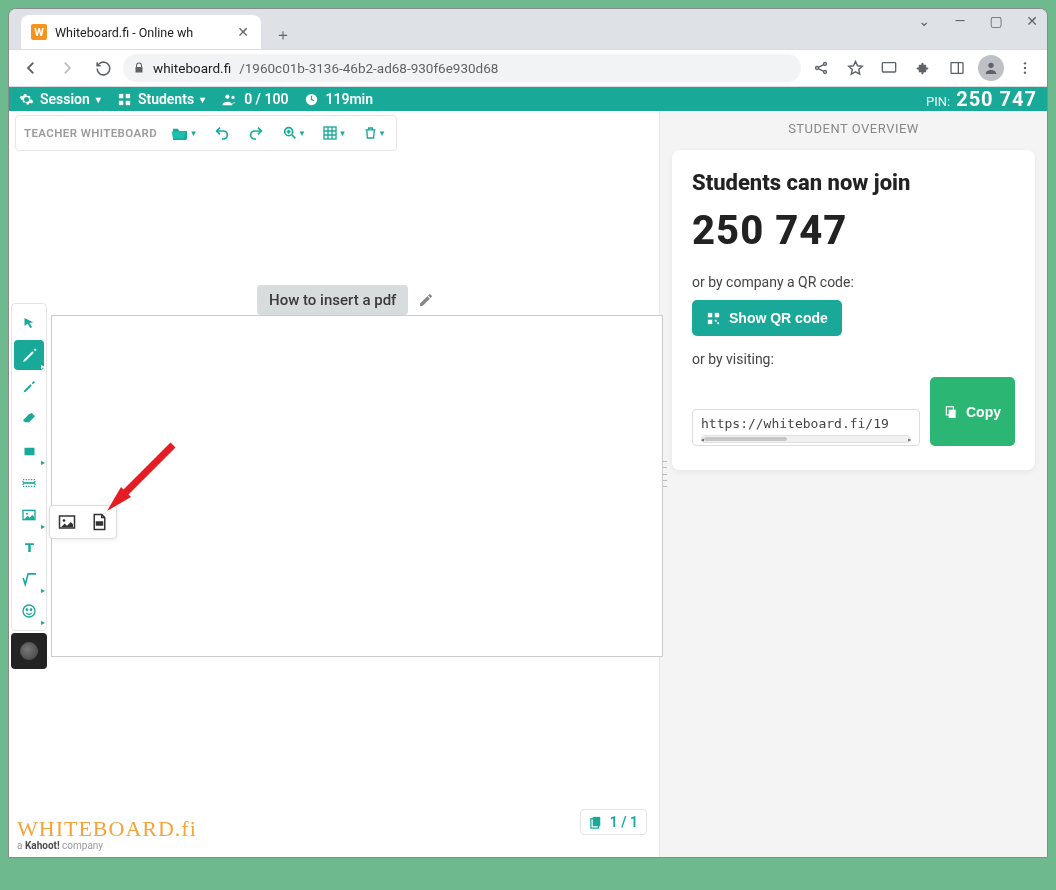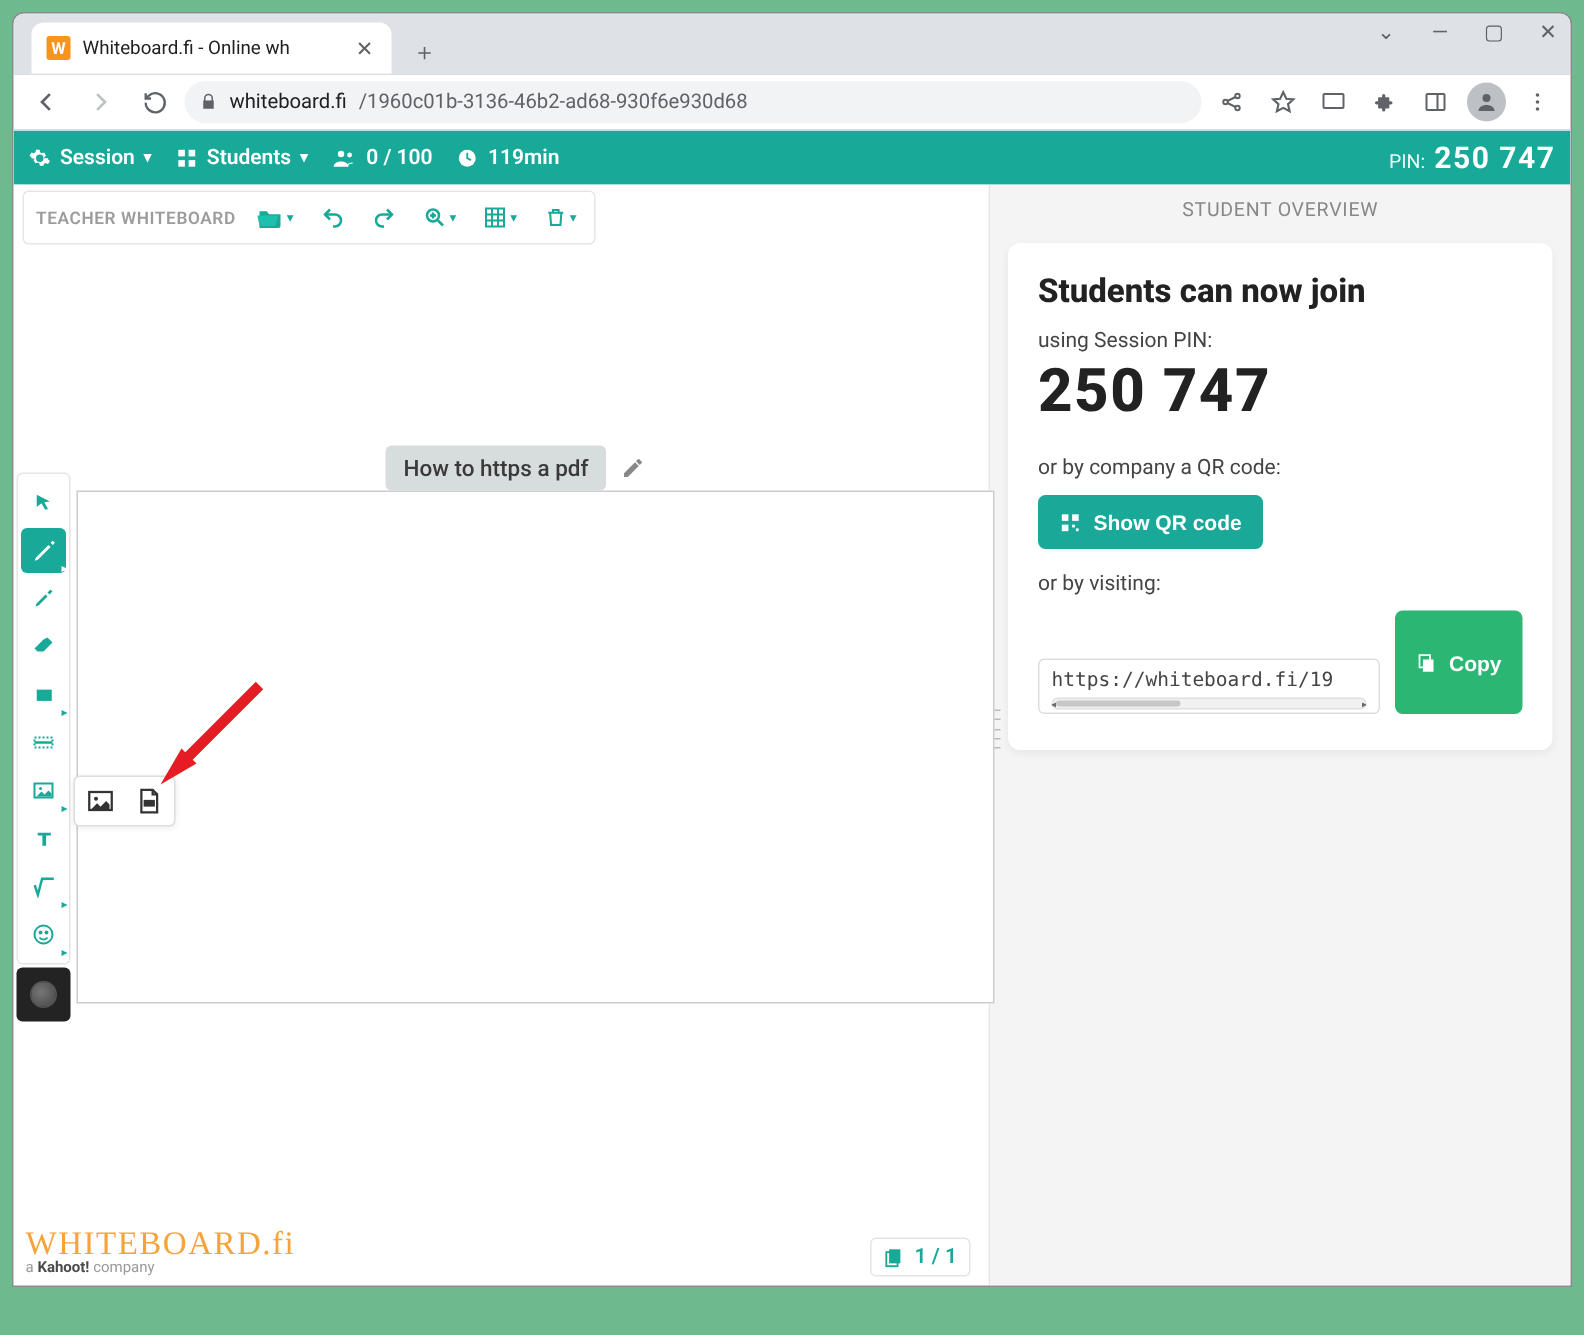--- a/index.html
+++ b/index.html
@@ -23,21 +23,21 @@
   .omnibox { flex:1; height:28px; background:#f1f3f4; border-radius:14px; display:flex; align-items:center; padding:0 10px; gap:8px; font-size:13.5px; color:#202124; }
   .omnibox .lock { color:#5f6368; font-size:12px; }
   .omnibox .url-host { color:#202124; }
   .omnibox .url-path { color:#5f6368; }
   .addrbar .right-icons { display:flex; align-items:center; gap:2px; }
   .avatar-circle { width:26px; height:26px; border-radius:50%; background:#bdc1c6; display:flex; align-items:center; justify-content:center; color:#5f6368; }
 
   
   .page { flex:1; background:#ffffff; position:relative; display:flex; flex-direction:column; overflow:hidden; }
 
-  .topnav { height:36px; background:#18a999; color:#fff; display:flex; align-items:center; padding:0 10px; font-size:14px; gap:16px; font-weight:600; }
+  .topnav { height:24px; background:#18a999; color:#fff; display:flex; align-items:center; padding:0 10px; font-size:14px; gap:16px; font-weight:600; }
   .topnav .nav-item { display:flex; align-items:center; gap:6px; }
   .topnav .caret { font-size:10px; }
   .topnav .spacer { flex:1; }
   .pin-label { font-size:13px; font-weight:400; opacity:0.95;margin-left:32px; }
   .pin-value { font-size:20px; font-weight:700; letter-spacing:1px; }
 
   .workspace { flex:1; display:flex; overflow:hidden; }
   .left-area { flex:1; position:relative; background:#ffffff; }
   .right-area { width:388px; background:#f4f4f4; border-left:1px solid #e5e5e5; display:flex; flex-direction:column; align-items:center; padding: 6px 12px 12px 12px; gap:10px; }
   .right-area .section-title { font-size:13px; color:#888; letter-spacing:0.5px; text-align:center; width:100%; padding:4px 0; }
@@ -79,21 +79,21 @@
   .color-square .palette { width:18px; height:18px; border-radius:50%; background:radial-gradient(circle at 40% 40%, #777, #444); border:1px solid #555; }
 
   
   .submenu { position:absolute; top:394px; left:40px; height:34px; background:#fff; border:1px solid #ddd; border-radius:4px; display:flex; align-items:center; padding:0 6px; gap:10px; z-index:7; box-shadow:0 1px 4px rgba(0,0,0,0.08); }
   .submenu .sitem { width:22px; height:22px; display:flex; align-items:center; justify-content:center; color:#333; }
 
   
   .red-arrow { position:absolute; top:326px; left:92px; width:80px; height:80px; z-index:8; pointer-events:none; }
 
   
-  .page-indicator { position:absolute; bottom:6px; right:12px; background:#fff; border:1px solid #e4e4e4; border-radius:4px; padding:4px 8px; display:flex; align-items:flex-end; gap:6px; font-size:14px; color:#18a999; font-weight:600; z-index:5; }
+  .page-indicator { position:absolute; bottom:22px; right:12px; background:#fff; border:1px solid #e4e4e4; border-radius:4px; padding:4px 8px; display:flex; align-items:flex-end; gap:6px; font-size:14px; color:#18a999; font-weight:600; z-index:5; }
 
   
   .watermark { position:absolute; bottom:6px; left:8px; z-index:5; color:#f7941e; }
   .watermark .line1 { font-family: "Comic Sans MS", cursive; font-size:22px; letter-spacing:1px; color:#f7a33a; }
   .watermark .line2 { font-size:10px; color:#9a9a9a; margin-top:-2px; }
   .watermark .line2 b { color:#4a4a4a; font-weight:700; }
 
   svg { display:block; }
 </style>
 </head>
@@ -287,21 +287,21 @@
               </span>
             <span class="tool">
                 <svg width="15" height="16" viewBox="0 0 24 24" fill="none" stroke="#18a999" stroke-width="2.2">
                   <path d="M4 7h16M9 7V4h6v3M6 7l1 13h10l1-13"></path>
                 </svg>
                 <span class="mini-caret">▾</span>
               </span>
           </div>
 
           <div class="canvas-title">
-            <span class="chip">How to https a pdf</span>
+            <span class="chip">How to insert a pdf</span>
             <span class="edit">
                 <svg width="16" height="16" viewBox="0 0 24 24" fill="#888">
                   <path d="M3 17.25V21h3.75L17.8 9.94l-3.75-3.75L3 17.25zM20.7 7.04a1 1 0 0 0 0-1.41l-2.34-2.34a1 1 0 0 0-1.41 0L15 5.24l3.75 3.75 1.95-1.95z"></path>
                 </svg>
               </span>
           </div>
 
           <div class="canvas"></div>
           <div class="canvas-grip">
               <span></span>
@@ -414,21 +414,20 @@
           <div class="watermark">
             <div class="line1">WHITEBOARD.fi</div>
             <div class="line2"><span>a </span><b>Kahoot!</b><span> company</span></div>
           </div>
         </div>
 
         <div class="right-area">
           <div class="section-title">STUDENT OVERVIEW</div>
           <div class="join-card">
             <h2>Students can now join</h2>
-            <div class="sub">using Session PIN:</div>
             <div class="big-pin">250 747</div>
             <div class="sub">or by company a QR code:</div>
             <button class="btn btn-teal" style="margin-top:8px;margin-bottom:15px;">
               <span>
                   <svg width="15" height="15" viewBox="0 0 24 24" fill="#fff">
                     <rect x="3" y="3" width="7" height="7"></rect>
                     <rect x="14" y="3" width="7" height="7"></rect>
                     <rect x="3" y="14" width="7" height="7"></rect>
                     <rect x="14" y="14" width="3" height="3"></rect>
                     <rect x="18" y="18" width="3" height="3"></rect>

